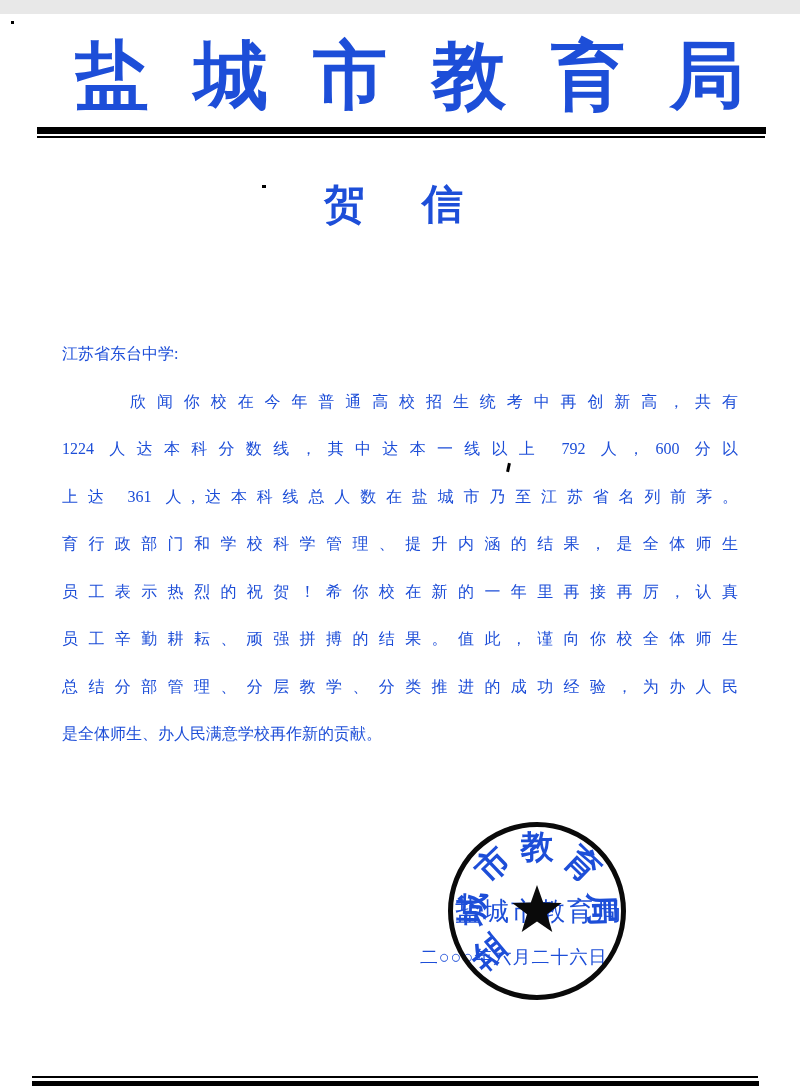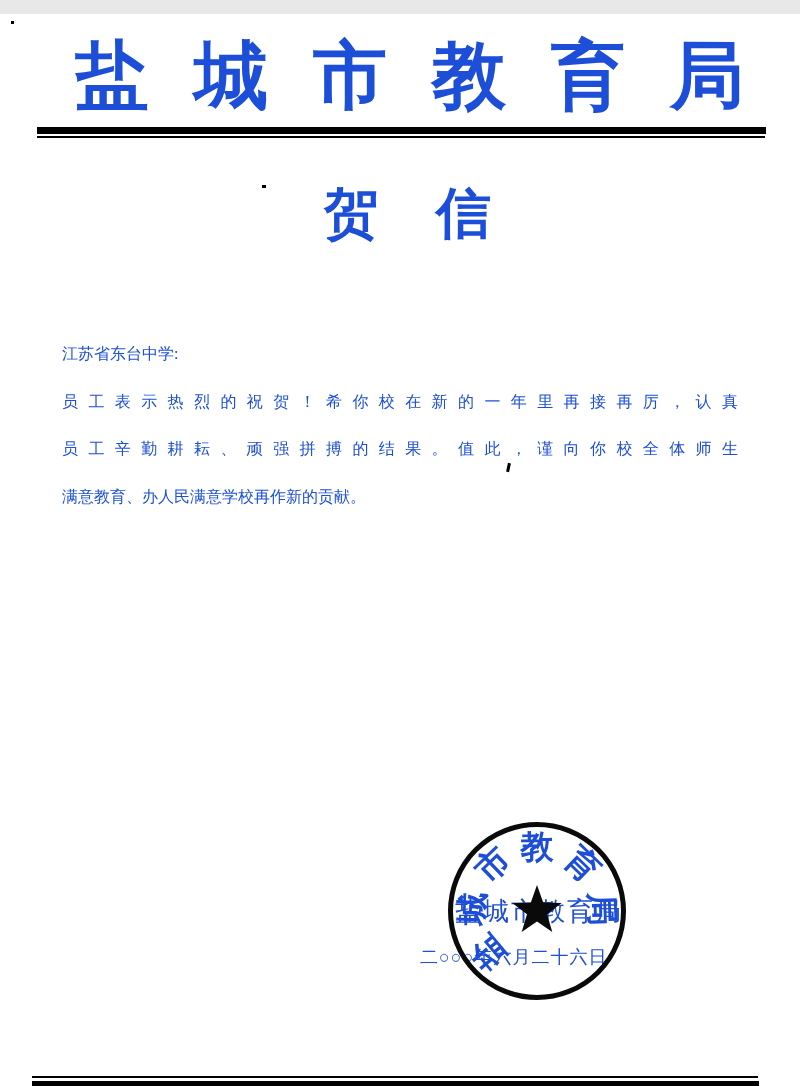--- a/index.html
+++ b/index.html
@@ -24,21 +24,21 @@
     line-height: 1.05;
     white-space: nowrap;
   }
   .rule { position: absolute; background: #000000; }
   .rule-thick-top { left: 37px; top: 113px; width: 729px; height: 7px; }
   .rule-thin-top  { left: 37px; top: 122px; width: 728px; height: 2px; }
 
   .doc-title {
     position: absolute;
     left: 324px; top: 163px;
-    font-size: 55px;
+    font-size: 41px;
     font-weight: 600;
     letter-spacing: 57px;
     white-space: nowrap;
   }
 
   
   .letter-body {
     position: absolute;
     left: 62px; top: 316px;
     width: 676px;
@@ -124,23 +124,28 @@
 <div class="page">
 
   <div class="org-name">盐城市教育局</div>
   <div class="rule rule-thick-top"></div>
   <div class="rule rule-thin-top"></div>
 
   <div class="doc-title">贺信</div>
 
   <div class="letter-body">
     <div class="bline left">江苏省东台中学:</div>
+    <div class="bline just indent">欣闻你校在今年普通高校招生统考中再创新高，共有</div>
+    <div class="bline just">1224 人达本科分数线，其中达本一线以上 792 人，600 分以</div>
+    <div class="bline just">上达 361 人,达本科线总人数在盐城市乃至江苏省名列前茅。</div>
+    <div class="bline just">育行政部门和学校科学管理、提升内涵的结果，是全体师生</div>
     <div class="bline just">员工表示热烈的祝贺！希你校在新的一年里再接再厉，认真</div>
     <div class="bline just">员工辛勤耕耘、顽强拼搏的结果。值此，谨向你校全体师生</div>
-    <div class="bline left">满意教育、办人民满意学校再作新的贡献。</div>
+    <div class="bline just">总结分部管理、分层教学、分类推进的成功经验，为办人民</div>
+    <div class="bline left">是全体师生、办人民满意学校再作新的贡献。</div>
   </div>
 
   <div class="signature">盐城市教育局</div>
   <div class="date-line">二○○○年六月二十六日</div>
 
   <div class="seal">
     <div class="seal-ring"></div>
     <svg class="seal-star" width="54" height="54" viewBox="0 0 54 54" aria-hidden="true">
       <polygon fill="#0a0a0a" points="27,1 33.2,18.5 51.7,19.0 37.0,30.2 42.3,48.0 27,37.5 11.7,48.0 17.0,30.2 2.3,19.0 20.8,18.5"></polygon>
     </svg>

